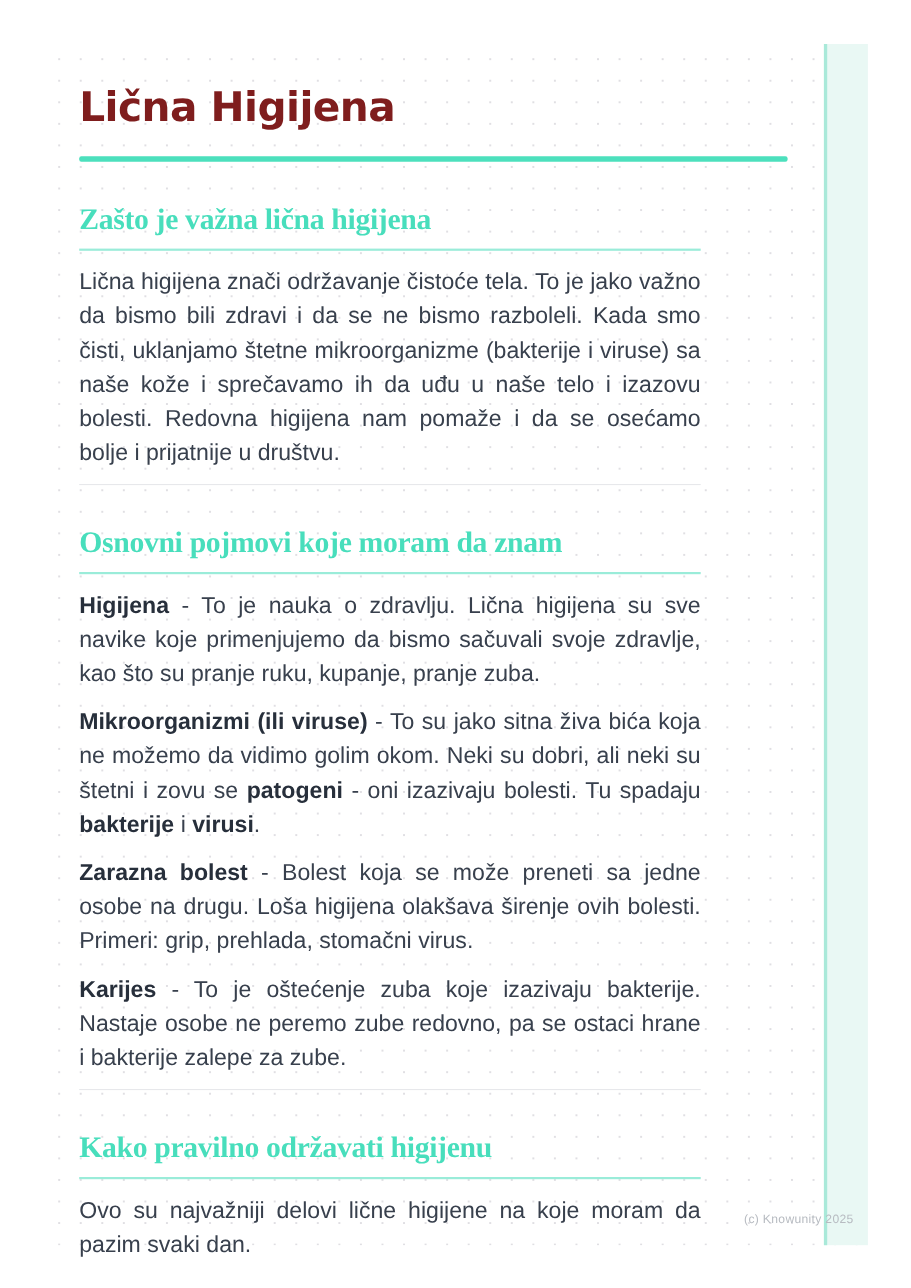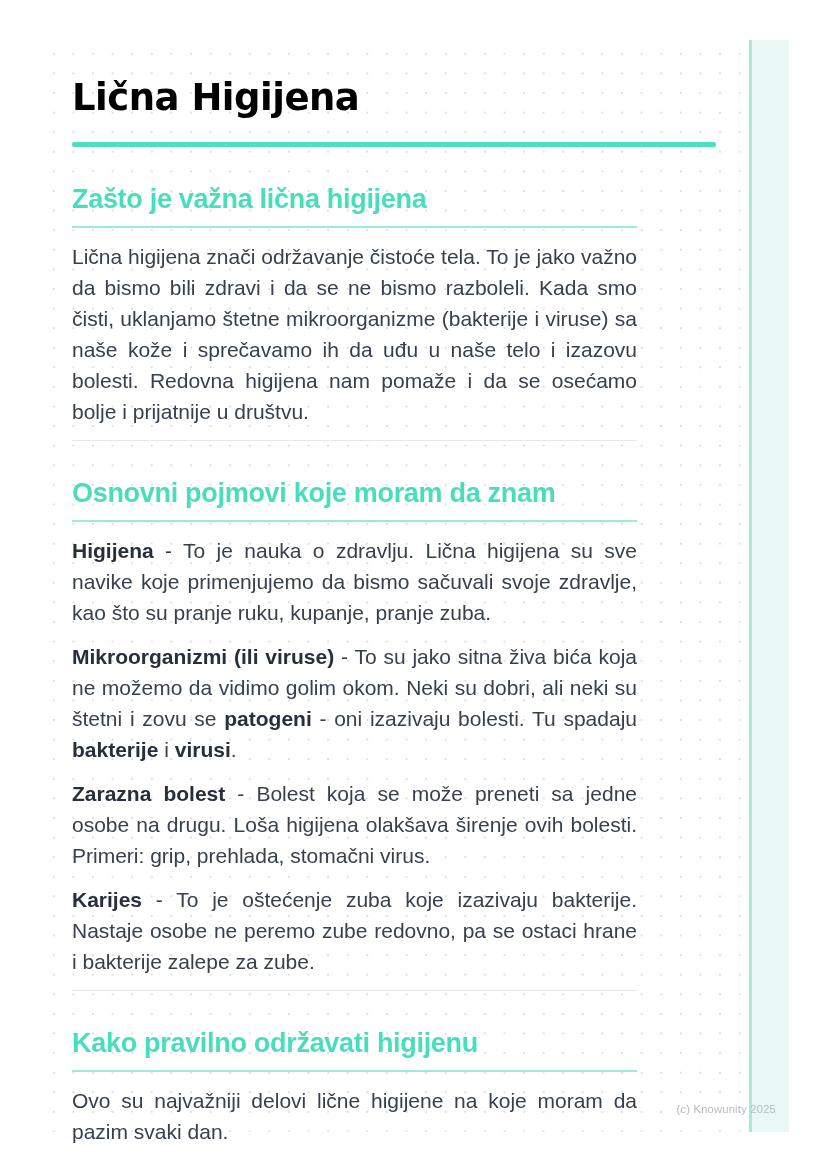--- a/index.html
+++ b/index.html
@@ -23,31 +23,31 @@
   }
   .content{
     position:absolute;left:72px;top:0;width:565px;
   }
   h1{
     margin:76px 0 0 0;
     font-family:"DejaVu Sans","Liberation Sans",sans-serif;
     font-weight:800;
     font-size:37px;line-height:44px;
     letter-spacing:-0.5px;
-    color:#000000;
+    color:#7f1d1d;
   }
   .rule{
     margin-top:22px;height:5px;width:644px;
     background:#4ce0bd;border-radius:2px;
   }
   h2{
     margin:36px 0 0 0;
     padding-bottom:10px;
     border-bottom:2px solid #9aecd9;
-    font-family:Liberation Sans, sans-serif;
+    font-family:Liberation Serif, serif;
     font-weight:800;
     font-size:27px;line-height:33px;
     letter-spacing:-0.3px;
     color:#48debc;
   }
   h3{
     margin:24px 0 0 0;
     font-family:"DejaVu Sans","Liberation Sans",sans-serif;
     font-weight:800;
     font-size:22px;line-height:28px;

